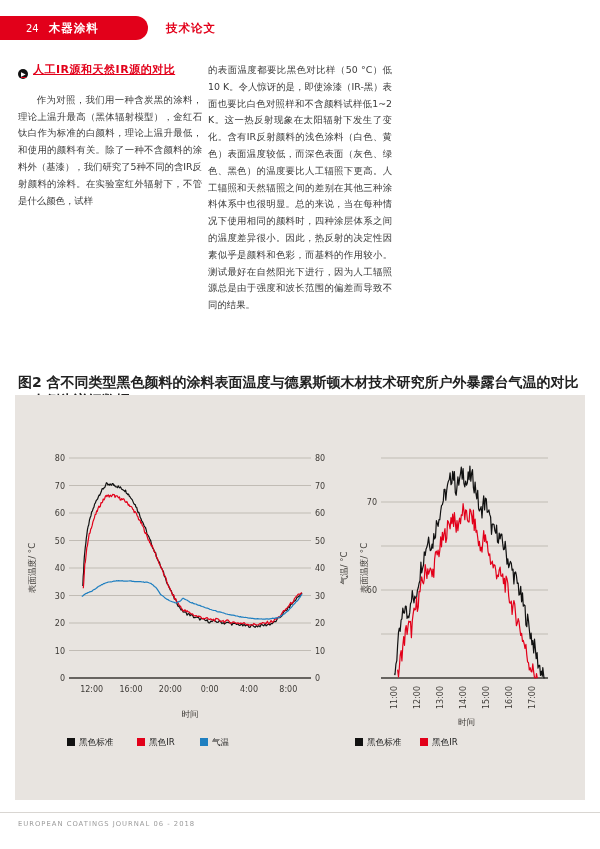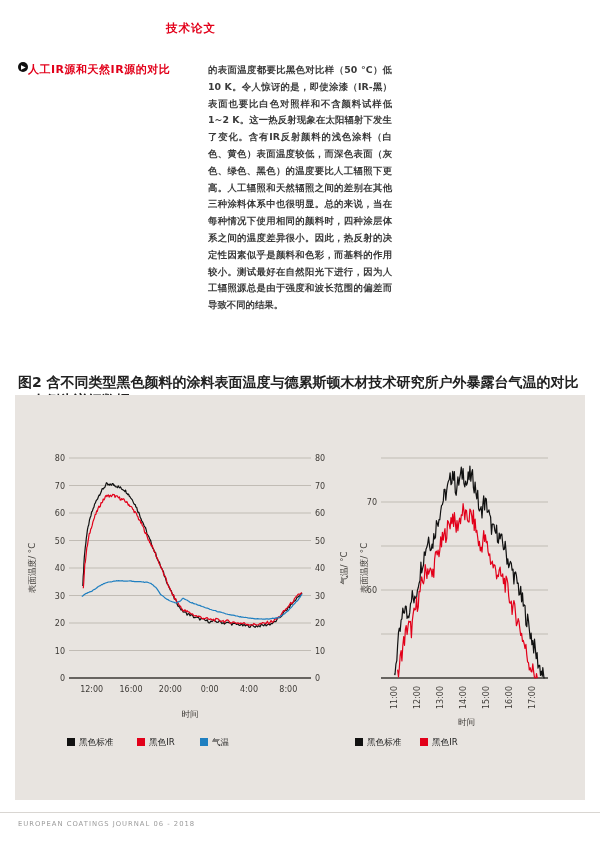--- a/index.html
+++ b/index.html
@@ -8,23 +8,23 @@
   
   .badge{position:absolute;left:0;top:16px;height:24px;width:148px;background:#e2001a;
          border-radius:0 12px 12px 0;display:flex;align-items:center;color:#fff;}
   .badge .pagenum{font-size:10px;margin-left:26px;}
   .badge .section{font-size:11.5px;font-weight:bold;margin-left:10px;letter-spacing:1px;}
   .article-type{position:absolute;left:166px;top:21px;font-size:11.5px;font-weight:bold;
                 color:#e2001a;letter-spacing:1px;}
   
   .col{position:absolute;top:62px;width:184px;font-size:9.4px;line-height:16.8px;
        text-align:justify;color:#3a3a3a;}
-  .col1{left:18px;}  .col2{left:208px;font-weight:bold;}  .col3{left:396px;}
-  .col h3{display:flex;align-items:flex-start;margin:0 0 13px 0;font-size:11px;
-          font-weight:bold;color:#e2001a;letter-spacing:0.5px;}
+  .col1{left:18px;}  .col2{left:208px;}  .col3{left:396px;}
+  .col h3{display:flex;align-items:flex-end;gap:5px;margin:0 0 13px 0;font-size:11px;
+          font-weight:bold;color:#e2001a;letter-spacing:0.5px;text-decoration:underline;}
   .bullet{width:10px;height:10px;border-radius:50%;background:#111;display:inline-flex;
           align-items:center;justify-content:center;flex:0 0 auto;}
   .bullet span{color:#fff;font-size:6px;line-height:1;transform:translateX(0.5px);}
   .col p{margin:0;}
   .col p.indent{text-indent:2em;}
   
   .caption{position:absolute;left:18px;top:374px;width:566px;font-size:14px;
            font-weight:bold;color:#222;}
   
   .figure-box{position:absolute;left:15px;top:395px;width:570px;height:405px;
@@ -36,29 +36,34 @@
   
   .footer-rule{position:absolute;left:0px;top:812px;width:600px;height:1px;background:#d9d6d2;}
   .footer-text{position:absolute;left:18px;top:820px;font-size:6.8px;letter-spacing:1px;
                color:#9b9b9b;}
 </style>
 </head>
 <body>
 
 <div class="page">
 
+  <div class="badge">
+    <span class="pagenum">24</span>
+    <span class="section">木器涂料</span>
+  </div>
   <span class="article-type">技术论文</span>
 
   <div class="col col1">
     <h3>
       <span class="bullet">
           <span>▶</span>
         </span>
       <span>人工IR源和天然IR源的对比</span>
     </h3>
+    <p class="indent">作为对照，我们用一种含炭黑的涂料，理论上温升最高（黑体辐射模型），金红石钛白作为标准的白颜料，理论上温升最低，和使用的颜料有关。除了一种不含颜料的涂料外（基漆），我们研究了5种不同的含IR反射颜料的涂料。在实验室红外辐射下，不管是什么颜色，试样</p>
   </div>
 
   <div class="col col2">
     <p>的表面温度都要比黑色对比样（50 °C）低10 K。令人惊讶的是，即使涂漆（IR-黑）表面也要比白色对照样和不含颜料试样低1~2 K。这一热反射现象在太阳辐射下发生了变化。含有IR反射颜料的浅色涂料（白色、黄色）表面温度较低，而深色表面（灰色、绿色、黑色）的温度要比人工辐照下更高。人工辐照和天然辐照之间的差别在其他三种涂料体系中也很明显。总的来说，当在每种情况下使用相同的颜料时，四种涂层体系之间的温度差异很小。因此，热反射的决定性因素似乎是颜料和色彩，而基料的作用较小。测试最好在自然阳光下进行，因为人工辐照源总是由于强度和波长范围的偏差而导致不同的结果。</p>
   </div>
 
   <div class="col col3">
   </div>
 
   <div class="caption">图2 含不同类型黑色颜料的涂料表面温度与德累斯顿木材技术研究所户外暴露台气温的对比（右侧为详细数据）</div>

